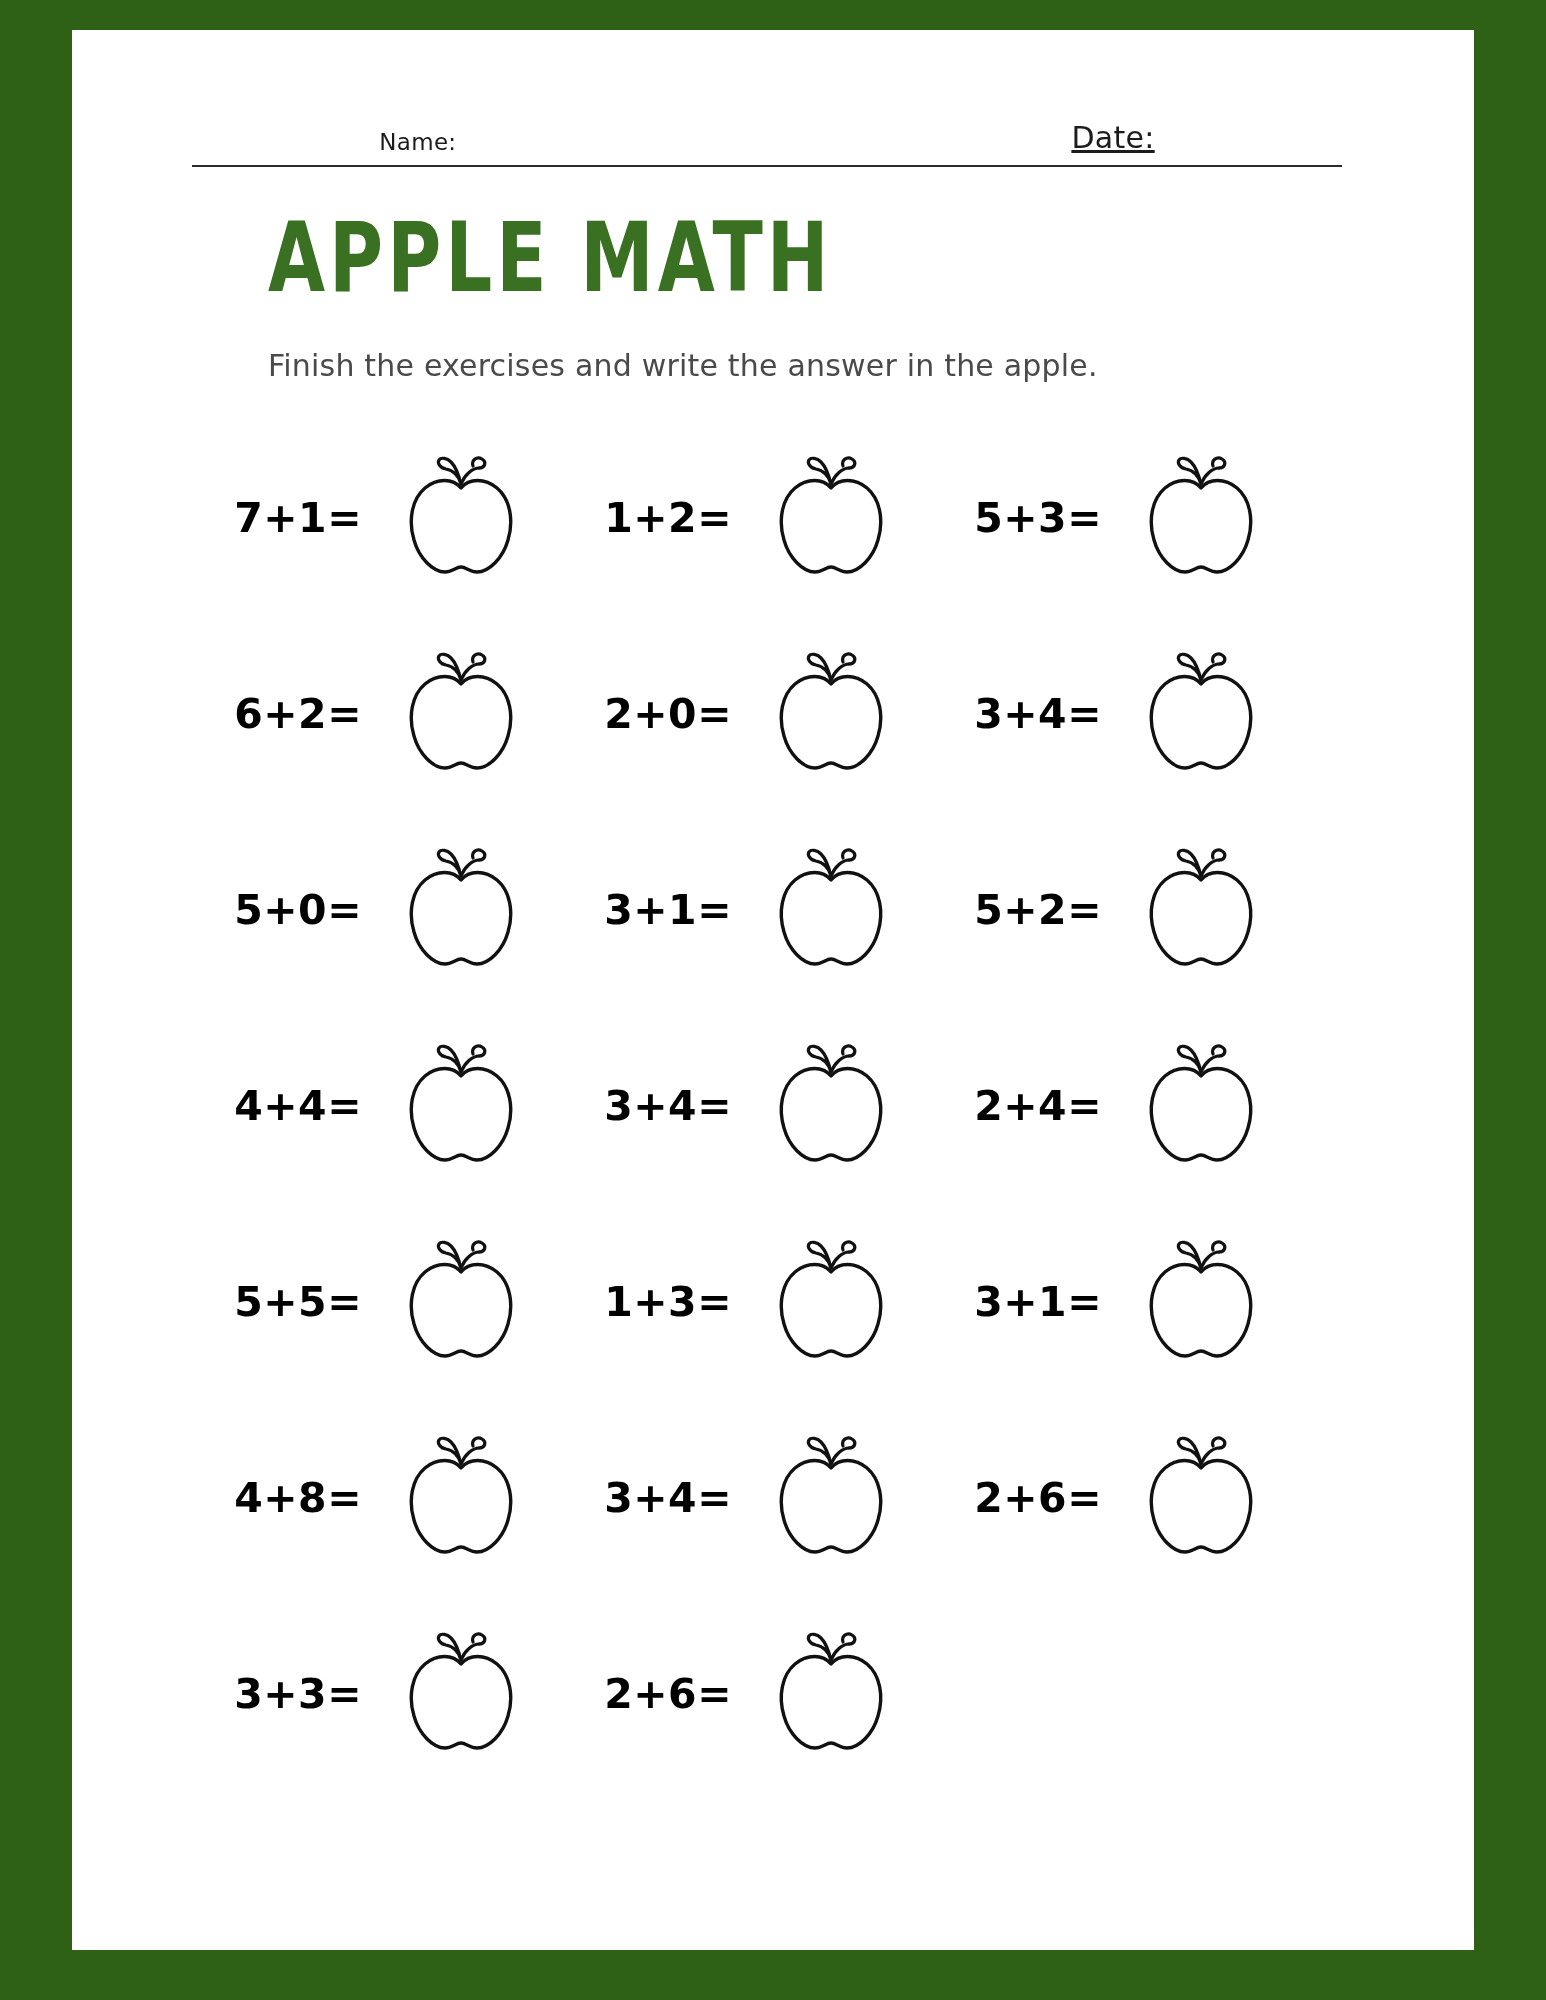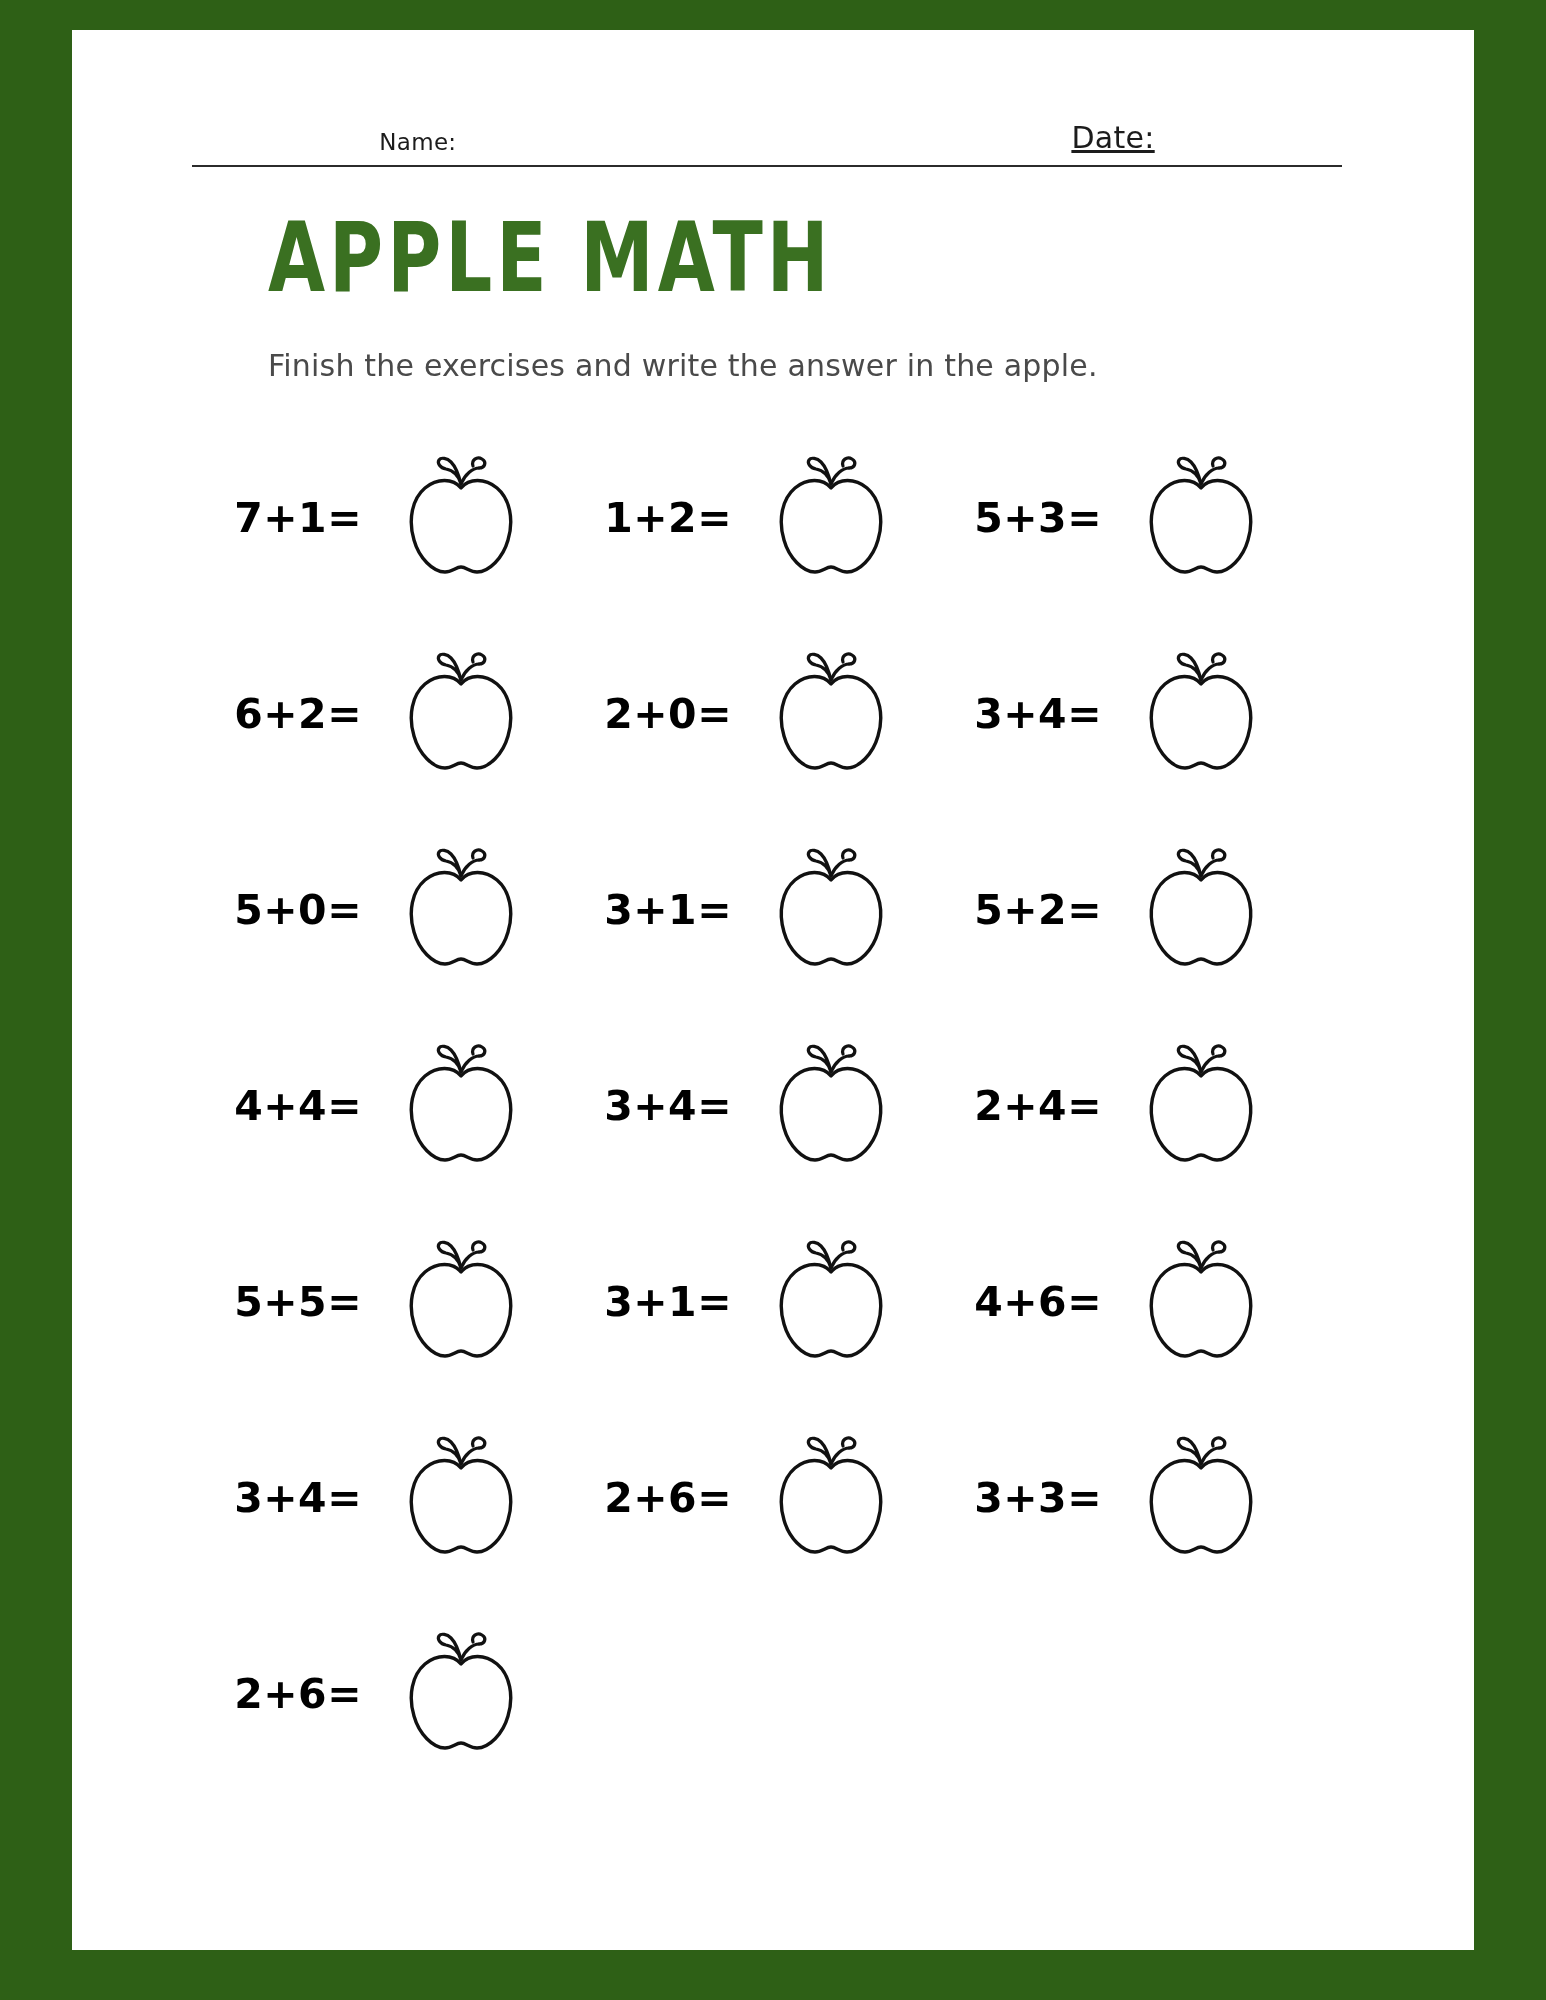--- a/index.html
+++ b/index.html
@@ -395,20 +395,40 @@
                  C71 134 75 129 80 129
                  C85 129 89 134 96 134
                  C108 134 122 120 127 102
                  C133 82 129 61 116 50
                  C104 40 88 40 80 50 Z" fill="none" stroke="#111" stroke-width="3.4" stroke-linejoin="round"></path>
       </svg>
       <span class="answer-text"></span>
     </div>
   </div>
 
+  <div class="cell">
+    <div class="expr">1+3=</div>
+    <div class="apple-wrap">
+      <svg class="apple" width="160" height="160" viewBox="0 0 160 160">
+        <path d="M80 46 C80 46 76 30 70 24 C66 20 60 19 58 22 C56 25 59 30 65 31 C72 32 78 38 80 46 Z" fill="none" stroke="#111" stroke-width="3.2" stroke-linecap="round" stroke-linejoin="round"></path>
+        <path d="M80 46 C84 36 92 30 98 30" fill="none" stroke="#111" stroke-width="3.2" stroke-linecap="round"></path>
+        <path d="M98 30 C104 30 106 24 101 21 C96 18 90 22 92 28" fill="none" stroke="#111" stroke-width="3.2" stroke-linecap="round" stroke-linejoin="round"></path>
+        <path d="M80 50
+                 C72 40 56 40 44 50
+                 C31 61 27 82 33 102
+                 C38 120 52 134 64 134
+                 C71 134 75 129 80 129
+                 C85 129 89 134 96 134
+                 C108 134 122 120 127 102
+                 C133 82 129 61 116 50
+                 C104 40 88 40 80 50 Z" fill="none" stroke="#111" stroke-width="3.4" stroke-linejoin="round"></path>
+      </svg>
+      <span class="answer-text"></span>
+    </div>
+  </div>
 
   <div class="cell">
     <div class="expr">3+1=</div>
     <div class="apple-wrap">
       <svg class="apple" width="160" height="160" viewBox="0 0 160 160">
         <path d="M80 46 C80 46 76 30 70 24 C66 20 60 19 58 22 C56 25 59 30 65 31 C72 32 78 38 80 46 Z" fill="none" stroke="#111" stroke-width="3.2" stroke-linecap="round" stroke-linejoin="round"></path>
         <path d="M80 46 C84 36 92 30 98 30" fill="none" stroke="#111" stroke-width="3.2" stroke-linecap="round"></path>
         <path d="M98 30 C104 30 106 24 101 21 C96 18 90 22 92 28" fill="none" stroke="#111" stroke-width="3.2" stroke-linecap="round" stroke-linejoin="round"></path>
         <path d="M80 50
                  C72 40 56 40 44 50
@@ -418,21 +438,21 @@
                  C85 129 89 134 96 134
                  C108 134 122 120 127 102
                  C133 82 129 61 116 50
                  C104 40 88 40 80 50 Z" fill="none" stroke="#111" stroke-width="3.4" stroke-linejoin="round"></path>
       </svg>
       <span class="answer-text"></span>
     </div>
   </div>
 
   <div class="cell">
-    <div class="expr">4+6=</div>
+    <div class="expr">4+8=</div>
     <div class="apple-wrap">
       <svg class="apple" width="160" height="160" viewBox="0 0 160 160">
         <path d="M80 46 C80 46 76 30 70 24 C66 20 60 19 58 22 C56 25 59 30 65 31 C72 32 78 38 80 46 Z" fill="none" stroke="#111" stroke-width="3.2" stroke-linecap="round" stroke-linejoin="round"></path>
         <path d="M80 46 C84 36 92 30 98 30" fill="none" stroke="#111" stroke-width="3.2" stroke-linecap="round"></path>
         <path d="M98 30 C104 30 106 24 101 21 C96 18 90 22 92 28" fill="none" stroke="#111" stroke-width="3.2" stroke-linecap="round" stroke-linejoin="round"></path>
         <path d="M80 50
                  C72 40 56 40 44 50
                  C31 61 27 82 33 102
                  C38 120 52 134 64 134
                  C71 134 75 129 80 129

